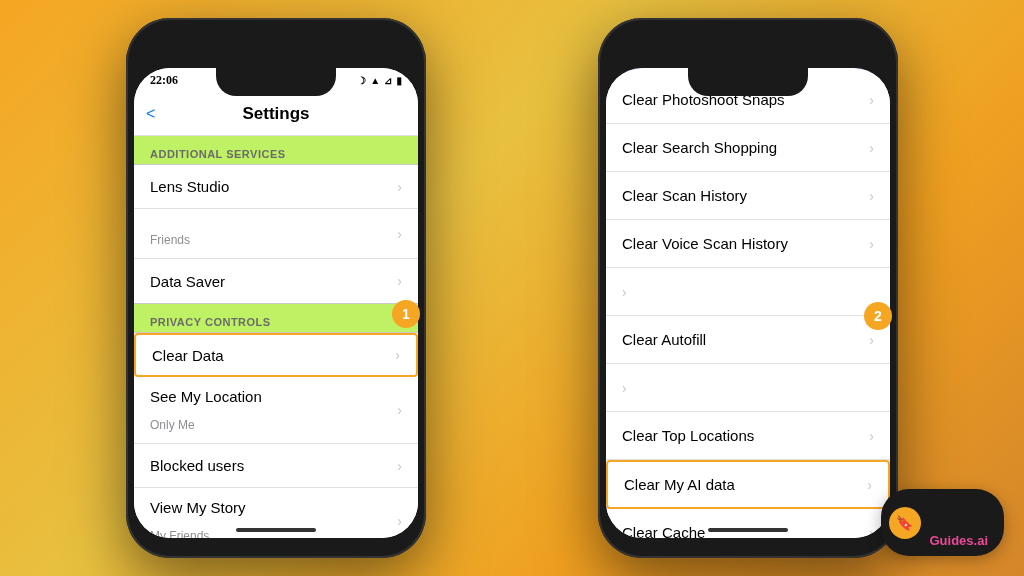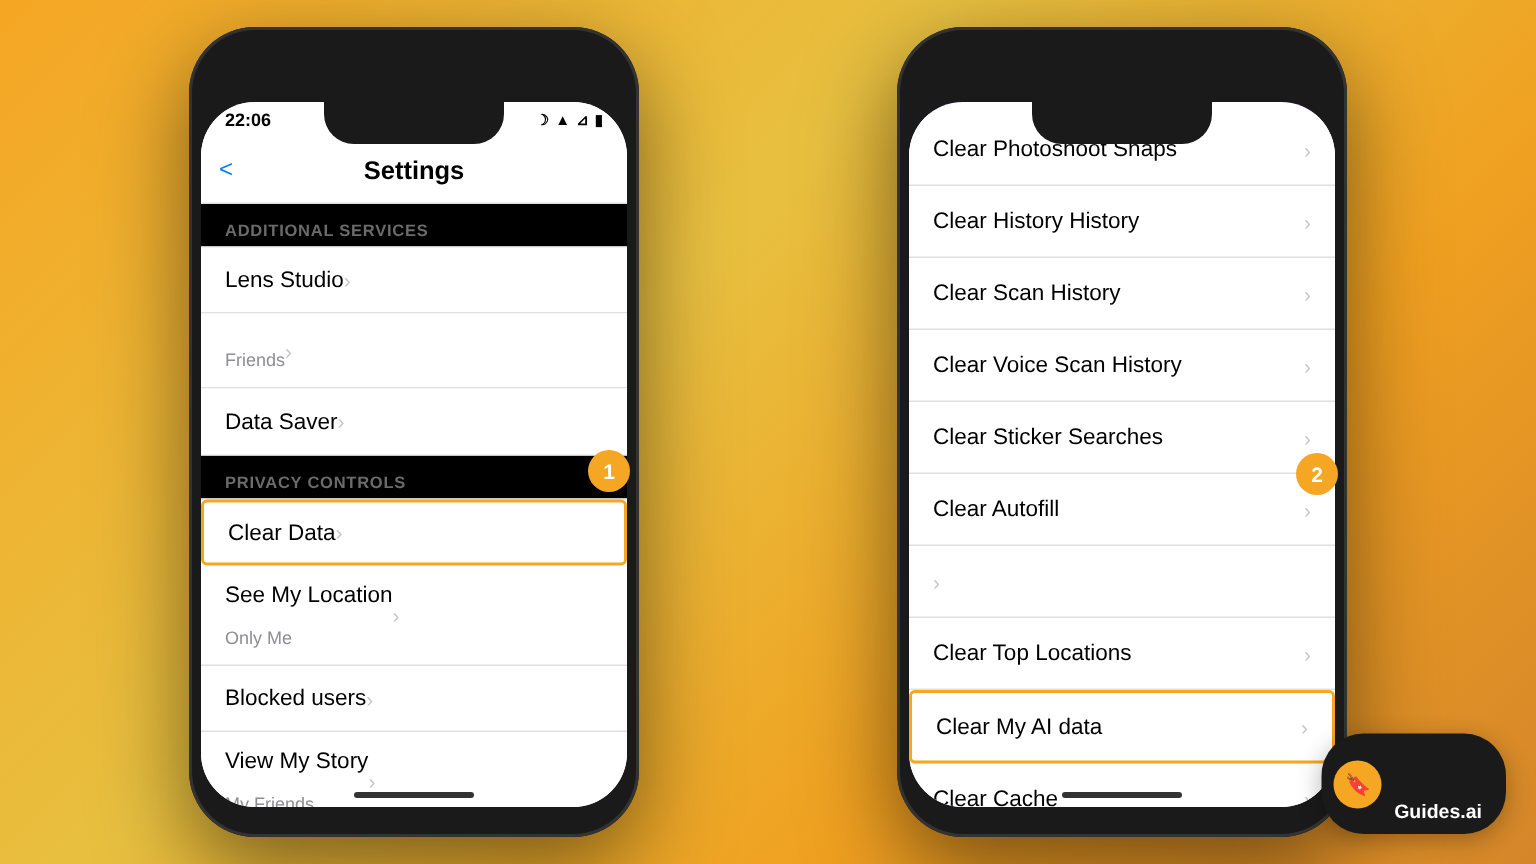--- a/index.html
+++ b/index.html
@@ -41,20 +41,21 @@
     
     .phone-1 .status-bar {
       background: white;
       height: 24px;
       display: flex;
       align-items: center;
       justify-content: space-between;
       padding: 0 16px;
       font-size: 11px;
       font-weight: 600;
+      font-family: Liberation Serif, serif;
     }
 
     .status-bar-time {
       font-size: 12px;
       font-weight: 700;
     }
 
     .status-bar-icons {
       display: flex;
       gap: 4px;
@@ -91,33 +92,34 @@
       background: #f2f2f7;
     }
 
     .section-header {
       padding: 12px 16px 4px;
       font-size: 11px;
       font-weight: 700;
       color: #6b6b6b;
       letter-spacing: 0.5px;
       text-transform: uppercase;
-      background: #000000;
+      background: #bef264;
     }
 
     .menu-group {
       background: white;
       margin: 0;
       border-top: 0.5px solid #c8c8cc;
       border-bottom: 0.5px solid #c8c8cc;
     }
 
     .menu-item {
       display: flex;
       align-items: center;
+      justify-content: space-between;
       padding: 11px 16px;
       border-bottom: 0.5px solid #e0e0e0;
       background: white;
       min-height: 44px;
     }
 
     .menu-item:last-child {
       border-bottom: none;
     }
 
@@ -250,21 +252,21 @@
       background: #f5a623;
       border-radius: 50%;
       display: flex;
       align-items: center;
       justify-content: center;
       color: white;
       font-size: 14px;
     }
 
     .guides-text {
-      color: #ffffff;
+      color: #ec4899;
       font-size: 13px;
       font-weight: 600;
       margin-top: 36px;
     }
 
     
     .badge-1 {
       top: 282px;
       right: 6px;
     }
@@ -370,33 +372,32 @@
 
   <div class="phone-screen">
     <div class="screen2-content">
       <div class="screen2-list">
 
         <div class="screen2-item">
           <span class="screen2-label">Clear Photoshoot Snaps</span>
           <span class="screen2-chevron">›</span>
         </div>
         <div class="screen2-item">
-          <span class="screen2-label">Clear History History</span>
+          <span class="screen2-label">Clear Search Shopping</span>
           <span class="screen2-chevron">›</span>
         </div>
         <div class="screen2-item">
           <span class="screen2-label">Clear Scan History</span>
           <span class="screen2-chevron">›</span>
         </div>
         <div class="screen2-item">
           <span class="screen2-label">Clear Voice Scan History</span>
           <span class="screen2-chevron">›</span>
         </div>
         <div class="screen2-item">
-          <span class="screen2-label">Clear Sticker Searches</span>
           <span class="screen2-chevron">›</span>
         </div>
         <div class="screen2-item">
           <span class="screen2-label">Clear Autofill</span>
           <span class="screen2-chevron">›</span>
         </div>
         <div class="screen2-item">
           <span class="screen2-chevron">›</span>
         </div>
         <div class="screen2-item">

